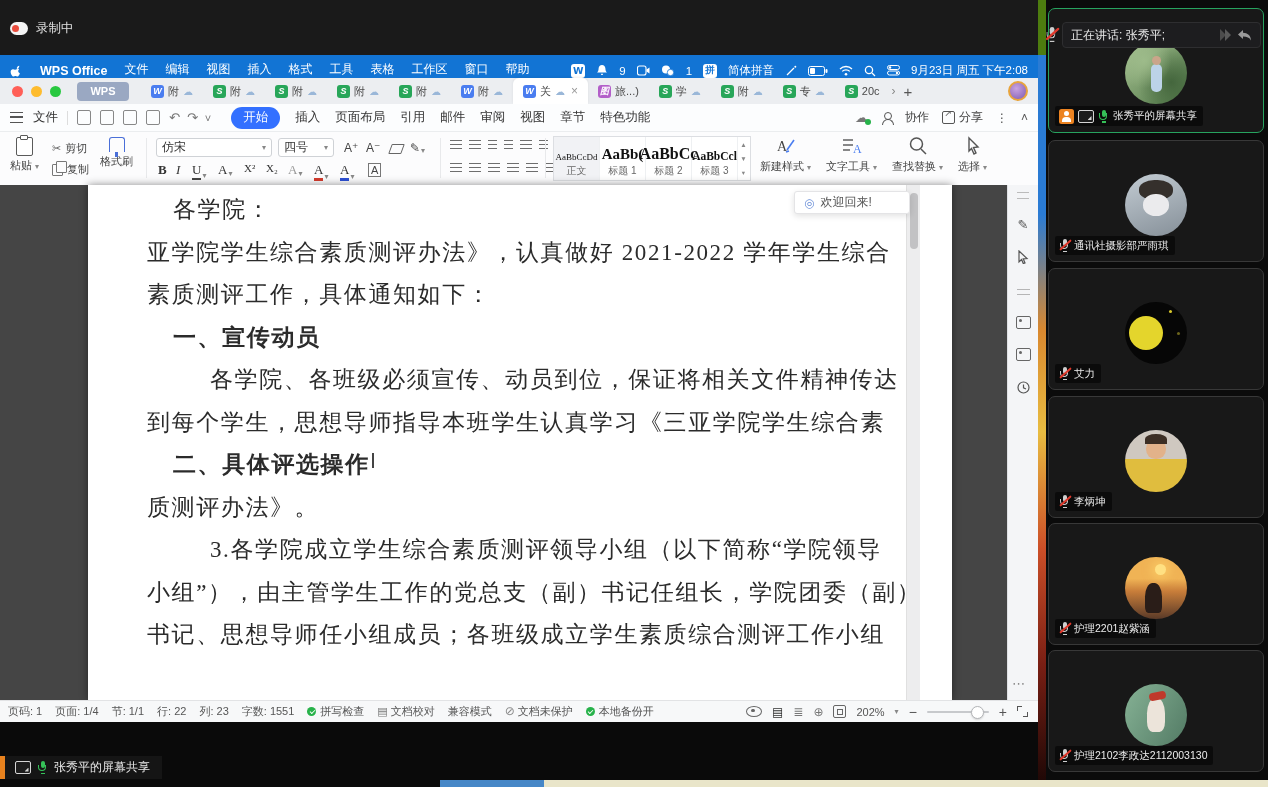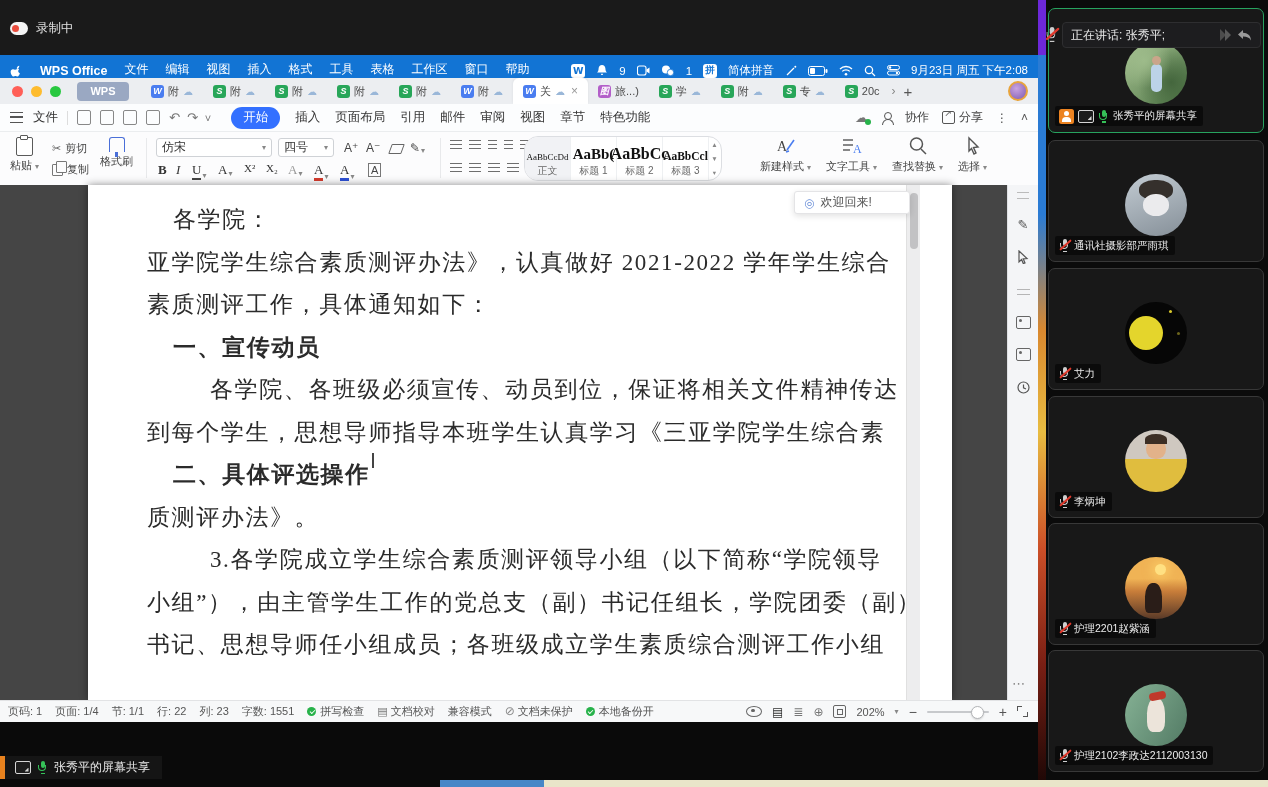--- a/index.html
+++ b/index.html
@@ -1,16 +1,16 @@
 <!DOCTYPE html>
 <html><head>
 <meta charset="utf-8">
 <style>
   html,body{margin:0;padding:0;background:#222}
-  .stage{position:relative;width:1268px;height:787px;overflow:hidden;background:#6d28d9;
+  .stage{position:relative;width:1268px;height:787px;overflow:hidden;background:#4d7c0f;
          font-family:"Liberation Sans","DejaVu Sans",sans-serif;-webkit-font-smoothing:antialiased}
   .abs{position:absolute}
 
   
   .topband{left:0;top:0;width:1038px;height:55px;background:#1a1a1a}
   .rec{left:10px;top:20px;display:flex;align-items:center;gap:8px;color:#e2e2e2;font-size:12.5px}
   .rec-ico{width:18px;height:13px;background:#f4f4f4;border-radius:7px;position:relative}
   .rec-ico::after{content:"";position:absolute;left:2px;top:3px;width:7px;height:7px;border-radius:50%;background:#e84c3d}
 
   
@@ -79,34 +79,34 @@
          align-items:center;justify-content:space-between;font-size:12px;color:#333;padding:0 5px;box-sizing:border-box}
   .dar{color:#888;font-size:8px}
   .fico{position:absolute;font-size:12px;color:#444;display:flex;align-items:flex-end;gap:1px}
   .fmtch{font-family:"Liberation Serif",serif;font-size:13px;color:#333}
   .ubar{border-bottom:2px solid #444}.rbar{border-bottom:3px solid #d43c2e}.bbar{border-bottom:3px solid #2d50d4}
   .boxa{border:1px solid #777;padding:0 2px;font-size:11px}
   .eraser{width:11px;height:8px;border:1.2px solid #666;transform:skewX(-20deg);border-radius:1px}
   .pico{width:12px;height:11px;background:repeating-linear-gradient(to bottom,#6e6e6e 0 1.2px,transparent 1.2px 3.8px)}
   .pico.sm{width:9px}
   .picorow{position:absolute;display:flex;gap:7px;align-items:center}
-  .stylebox{position:absolute;left:524px;top:4px;width:196px;height:43px;background:#fff;border:1px solid #dcdee2;border-radius:14px;display:flex;overflow:hidden}
+  .stylebox{position:absolute;left:553px;top:4px;width:196px;height:43px;background:#fff;border:1px solid #dcdee2;border-radius:0;display:flex;overflow:hidden}
   .styleitem{width:46px;border-right:1px solid #eef0f2;display:flex;flex-direction:column;align-items:center;justify-content:flex-end;padding:2px 0 2px;box-sizing:border-box}
   .styleitem.sel{background:#f1f2f5}
   .ss{font-family:"Liberation Serif",serif;color:#111;line-height:1}
   .ss0{font-size:9px}.ss1{font-size:15px;font-weight:bold}.ss2{font-size:16px;font-weight:bold}.ss3{font-size:11.5px;font-weight:bold}
   .sn{font-size:10px;color:#666;margin-top:2px}
   .spincol{width:11px;display:flex;flex-direction:column;align-items:center;justify-content:space-around;color:#888;font-size:6.5px}
   .rtool{position:absolute;top:4px;display:flex;flex-direction:column;align-items:center;gap:3px;font-size:11px;color:#444}
   .rtool svg{display:block}
 
   
   .docarea{left:0;top:185px;width:1038px;height:515px;background:#454545}
   .page{position:absolute;left:88px;top:0;width:864px;height:515px;background:#fff;box-shadow:0 0 8px rgba(0,0,0,.45);overflow:hidden}
-  .doctext{position:absolute;left:59px;top:14px}
+  .doctext{position:absolute;left:59px;top:4px}
   .dl{height:42.5px;line-height:42.5px;font-size:23px;letter-spacing:1.6px;color:#2b2b2b;white-space:nowrap;
       font-family:"Liberation Serif","DejaVu Serif",serif}
   .dl.ind{padding-left:63px}
   .dl.sal{padding-left:26px}
   .dl.hd{padding-left:26px;font-weight:bold}
   .ibeam{position:absolute;left:284px;top:268px;width:1.6px;height:15px;background:#444}
   .welcome{position:absolute;left:794px;top:6px;width:116px;height:23px;background:#fff;border:1px solid #e4e4e6;
            border-radius:3px;box-shadow:0 2px 6px rgba(0,0,0,.12);display:flex;align-items:center;gap:6px;
            padding-left:9px;box-sizing:border-box;font-size:12px;color:#555;z-index:6}
   .wico::before{content:"◎";color:#6a8fd8;font-size:12px}

